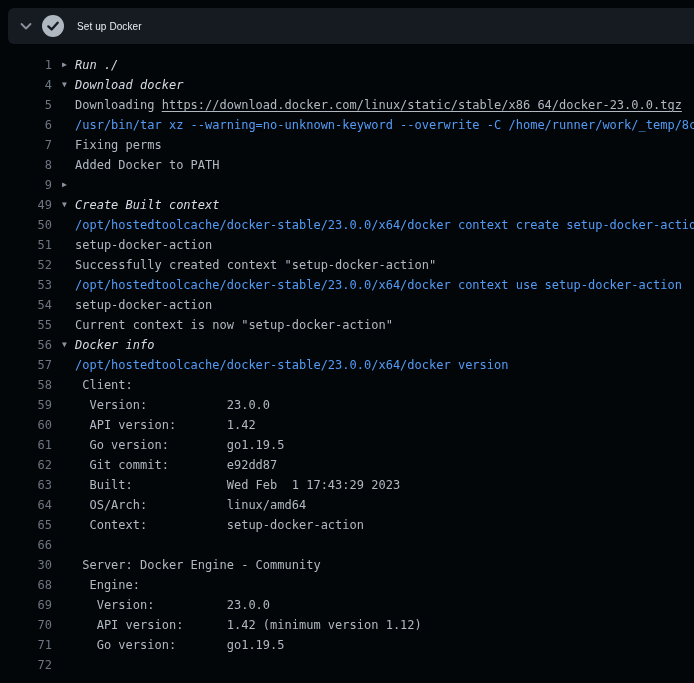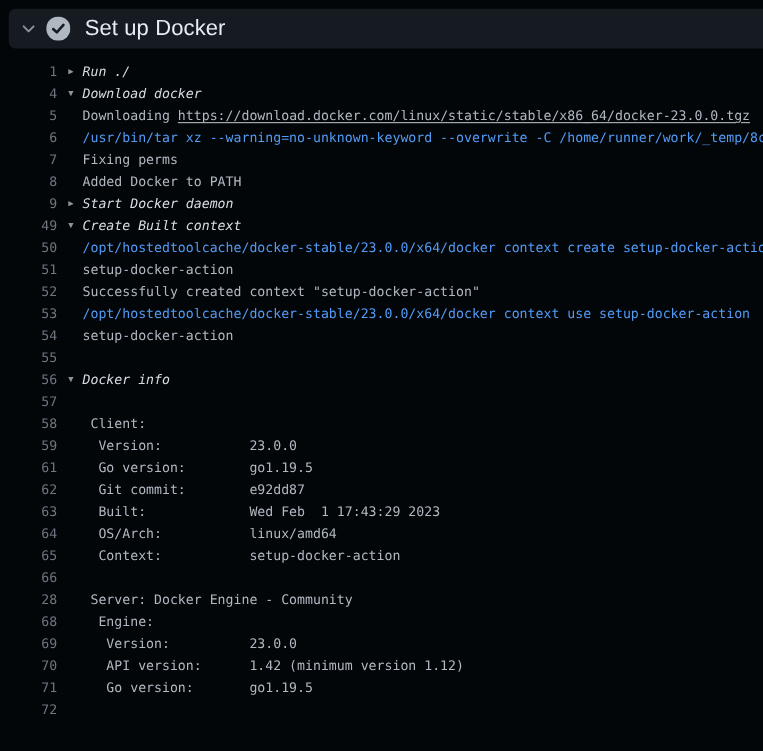--- a/index.html
+++ b/index.html
@@ -17,21 +17,21 @@
   *{margin:0;padding:0;box-sizing:border-box;}
   html,body{width:694px;height:683px;overflow:hidden;background:var(--bg-page);
     font-family:"Liberation Sans","DejaVu Sans",sans-serif;}
   .step-header{
     position:absolute;left:8px;top:8px;width:686px;height:36px;
     background:var(--bg-header);border-radius:6px 0 0 6px;
     display:flex;align-items:center;padding:0 10px;cursor:pointer;
   }
   .chev{flex:0 0 16px;height:16px;display:flex;align-items:center;justify-content:center;margin-right:8px;}
   .status{flex:0 0 22px;height:22px;margin-right:13px;}
-  .step-title{font-size:20px;color:var(--title-color);letter-spacing:.1px;}
+  .step-title{font-size:10px;color:var(--title-color);letter-spacing:.1px;}
   .log{
     position:absolute;left:0;top:44px;width:694px;height:639px;
     padding-top:11px;overflow:hidden;
     font-family:"DejaVu Sans Mono","Liberation Mono",monospace;font-size:12px;
   }
   .log-line{
     height:20px;line-height:20px;display:flex;align-items:center;
     white-space:pre;overflow:hidden;padding-left:8px;
   }
   .line-number{
@@ -68,37 +68,38 @@
   <span class="step-title">Set up Docker</span>
 </div>
 
 <div class="log" id="log-body">
     <div class="log-line"><a class="line-number">1</a><span class="arrow-slot clickable">▶</span><span class="line-text t-group">Run ./</span></div>
     <div class="log-line"><a class="line-number">4</a><span class="arrow-slot clickable">▼</span><span class="line-text t-group">Download docker</span></div>
     <div class="log-line"><a class="line-number">5</a><span class="arrow-slot"></span><span class="line-text t-link-prefix">Downloading </span><span class="line-text t-link">https://download.docker.com/linux/static/stable/x86_64/docker-23.0.0.tgz</span></div>
     <div class="log-line"><a class="line-number">6</a><span class="arrow-slot"></span><span class="line-text t-command">/usr/bin/tar xz --warning=no-unknown-keyword --overwrite -C /home/runner/work/_temp/8c93</span></div>
     <div class="log-line"><a class="line-number">7</a><span class="arrow-slot"></span><span class="line-text t-plain">Fixing perms</span></div>
     <div class="log-line"><a class="line-number">8</a><span class="arrow-slot"></span><span class="line-text t-plain">Added Docker to PATH</span></div>
-    <div class="log-line"><a class="line-number">9</a><span class="arrow-slot clickable">▶</span><span class="line-text t-group">Start Docker daemon</span></div>
+    <div class="log-line"><a class="line-number">9</a><span class="arrow-slot clickable">▶</span></div>
     <div class="log-line"><a class="line-number">49</a><span class="arrow-slot clickable">▼</span><span class="line-text t-group">Create Built context</span></div>
     <div class="log-line"><a class="line-number">50</a><span class="arrow-slot"></span><span class="line-text t-command">/opt/hostedtoolcache/docker-stable/23.0.0/x64/docker context create setup-docker-action</span></div>
     <div class="log-line"><a class="line-number">51</a><span class="arrow-slot"></span><span class="line-text t-plain">setup-docker-action</span></div>
     <div class="log-line"><a class="line-number">52</a><span class="arrow-slot"></span><span class="line-text t-plain">Successfully created context "setup-docker-action"</span></div>
     <div class="log-line"><a class="line-number">53</a><span class="arrow-slot"></span><span class="line-text t-command">/opt/hostedtoolcache/docker-stable/23.0.0/x64/docker context use setup-docker-action</span></div>
     <div class="log-line"><a class="line-number">54</a><span class="arrow-slot"></span><span class="line-text t-plain">setup-docker-action</span></div>
-    <div class="log-line"><a class="line-number">55</a><span class="arrow-slot"></span></div>
+    <div class="log-line"><a class="line-number">55</a><span class="arrow-slot"></span><span class="line-text t-plain">Current context is now "setup-docker-action"</span></div>
     <div class="log-line"><a class="line-number">56</a><span class="arrow-slot clickable">▼</span><span class="line-text t-group">Docker info</span></div>
-    <div class="log-line"><a class="line-number">57</a><span class="arrow-slot"></span></div>
+    <div class="log-line"><a class="line-number">57</a><span class="arrow-slot"></span><span class="line-text t-command">/opt/hostedtoolcache/docker-stable/23.0.0/x64/docker version</span></div>
     <div class="log-line"><a class="line-number">58</a><span class="arrow-slot"></span><span class="line-text t-plain"> Client:</span></div>
     <div class="log-line"><a class="line-number">59</a><span class="arrow-slot"></span><span class="line-text t-plain">  Version:           23.0.0</span></div>
+    <div class="log-line"><a class="line-number">60</a><span class="arrow-slot"></span><span class="line-text t-plain">  API version:       1.42</span></div>
     <div class="log-line"><a class="line-number">61</a><span class="arrow-slot"></span><span class="line-text t-plain">  Go version:        go1.19.5</span></div>
     <div class="log-line"><a class="line-number">62</a><span class="arrow-slot"></span><span class="line-text t-plain">  Git commit:        e92dd87</span></div>
     <div class="log-line"><a class="line-number">63</a><span class="arrow-slot"></span><span class="line-text t-plain">  Built:             Wed Feb  1 17:43:29 2023</span></div>
     <div class="log-line"><a class="line-number">64</a><span class="arrow-slot"></span><span class="line-text t-plain">  OS/Arch:           linux/amd64</span></div>
     <div class="log-line"><a class="line-number">65</a><span class="arrow-slot"></span><span class="line-text t-plain">  Context:           setup-docker-action</span></div>
     <div class="log-line"><a class="line-number">66</a><span class="arrow-slot"></span><span class="line-text t-plain"></span></div>
-    <div class="log-line"><a class="line-number">28</a><span class="arrow-slot"></span><span class="line-text t-plain"> Server: Docker Engine - Community</span></div>
+    <div class="log-line"><a class="line-number">30</a><span class="arrow-slot"></span><span class="line-text t-plain"> Server: Docker Engine - Community</span></div>
     <div class="log-line"><a class="line-number">68</a><span class="arrow-slot"></span><span class="line-text t-plain">  Engine:</span></div>
     <div class="log-line"><a class="line-number">69</a><span class="arrow-slot"></span><span class="line-text t-plain">   Version:          23.0.0</span></div>
     <div class="log-line"><a class="line-number">70</a><span class="arrow-slot"></span><span class="line-text t-plain">   API version:      1.42 (minimum version 1.12)</span></div>
     <div class="log-line"><a class="line-number">71</a><span class="arrow-slot"></span><span class="line-text t-plain">   Go version:       go1.19.5</span></div>
     <div class="log-line"><a class="line-number">72</a><span class="arrow-slot"></span></div>
   </div>
 
 </body></html>

